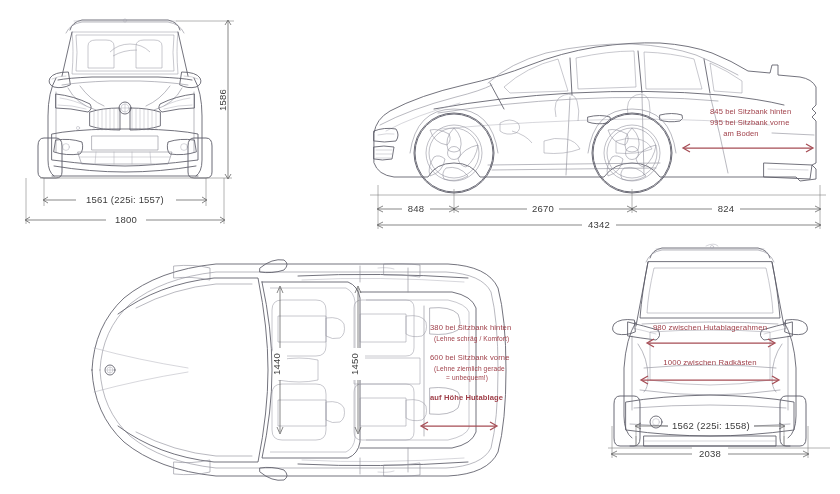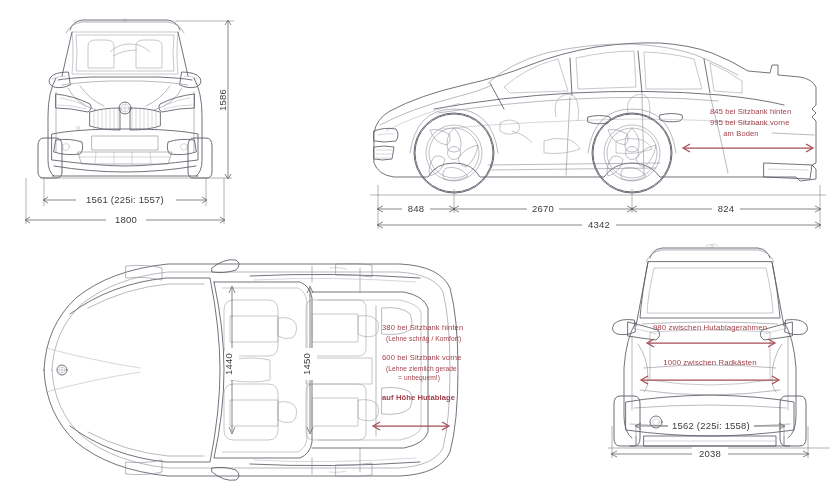--- a/index.html
+++ b/index.html
@@ -8,21 +8,21 @@
     width:840px;height:494px;position:relative;overflow:hidden;
     font-family:"Liberation Sans", sans-serif;
     color:#333;
   }
   .sheet{position:absolute;left:0;top:0;width:840px;height:494px;}
   .view{position:absolute;}
 
   
   #front-view{left:0;top:0;width:270px;height:240px;text-align:right;}
   #side-view{left:360px;top:0;width:480px;height:240px;margin-top:13px;}
-  #top-view{left:0;top:248px;width:480px;height:246px;}
+  #top-view{left:0;top:248px;width:480px;height:246px;padding-left:48px;}
   #rear-view{left:600px;top:240px;width:240px;height:244px;}
 
   svg{display:block;overflow:visible;}
 
   .dimtext{
     font-family:"Liberation Sans", sans-serif;
     font-size:9.5px; fill:#3b3b3b; letter-spacing:.2px;
   }
   .annot{
     font-family:"Liberation Sans", sans-serif;

